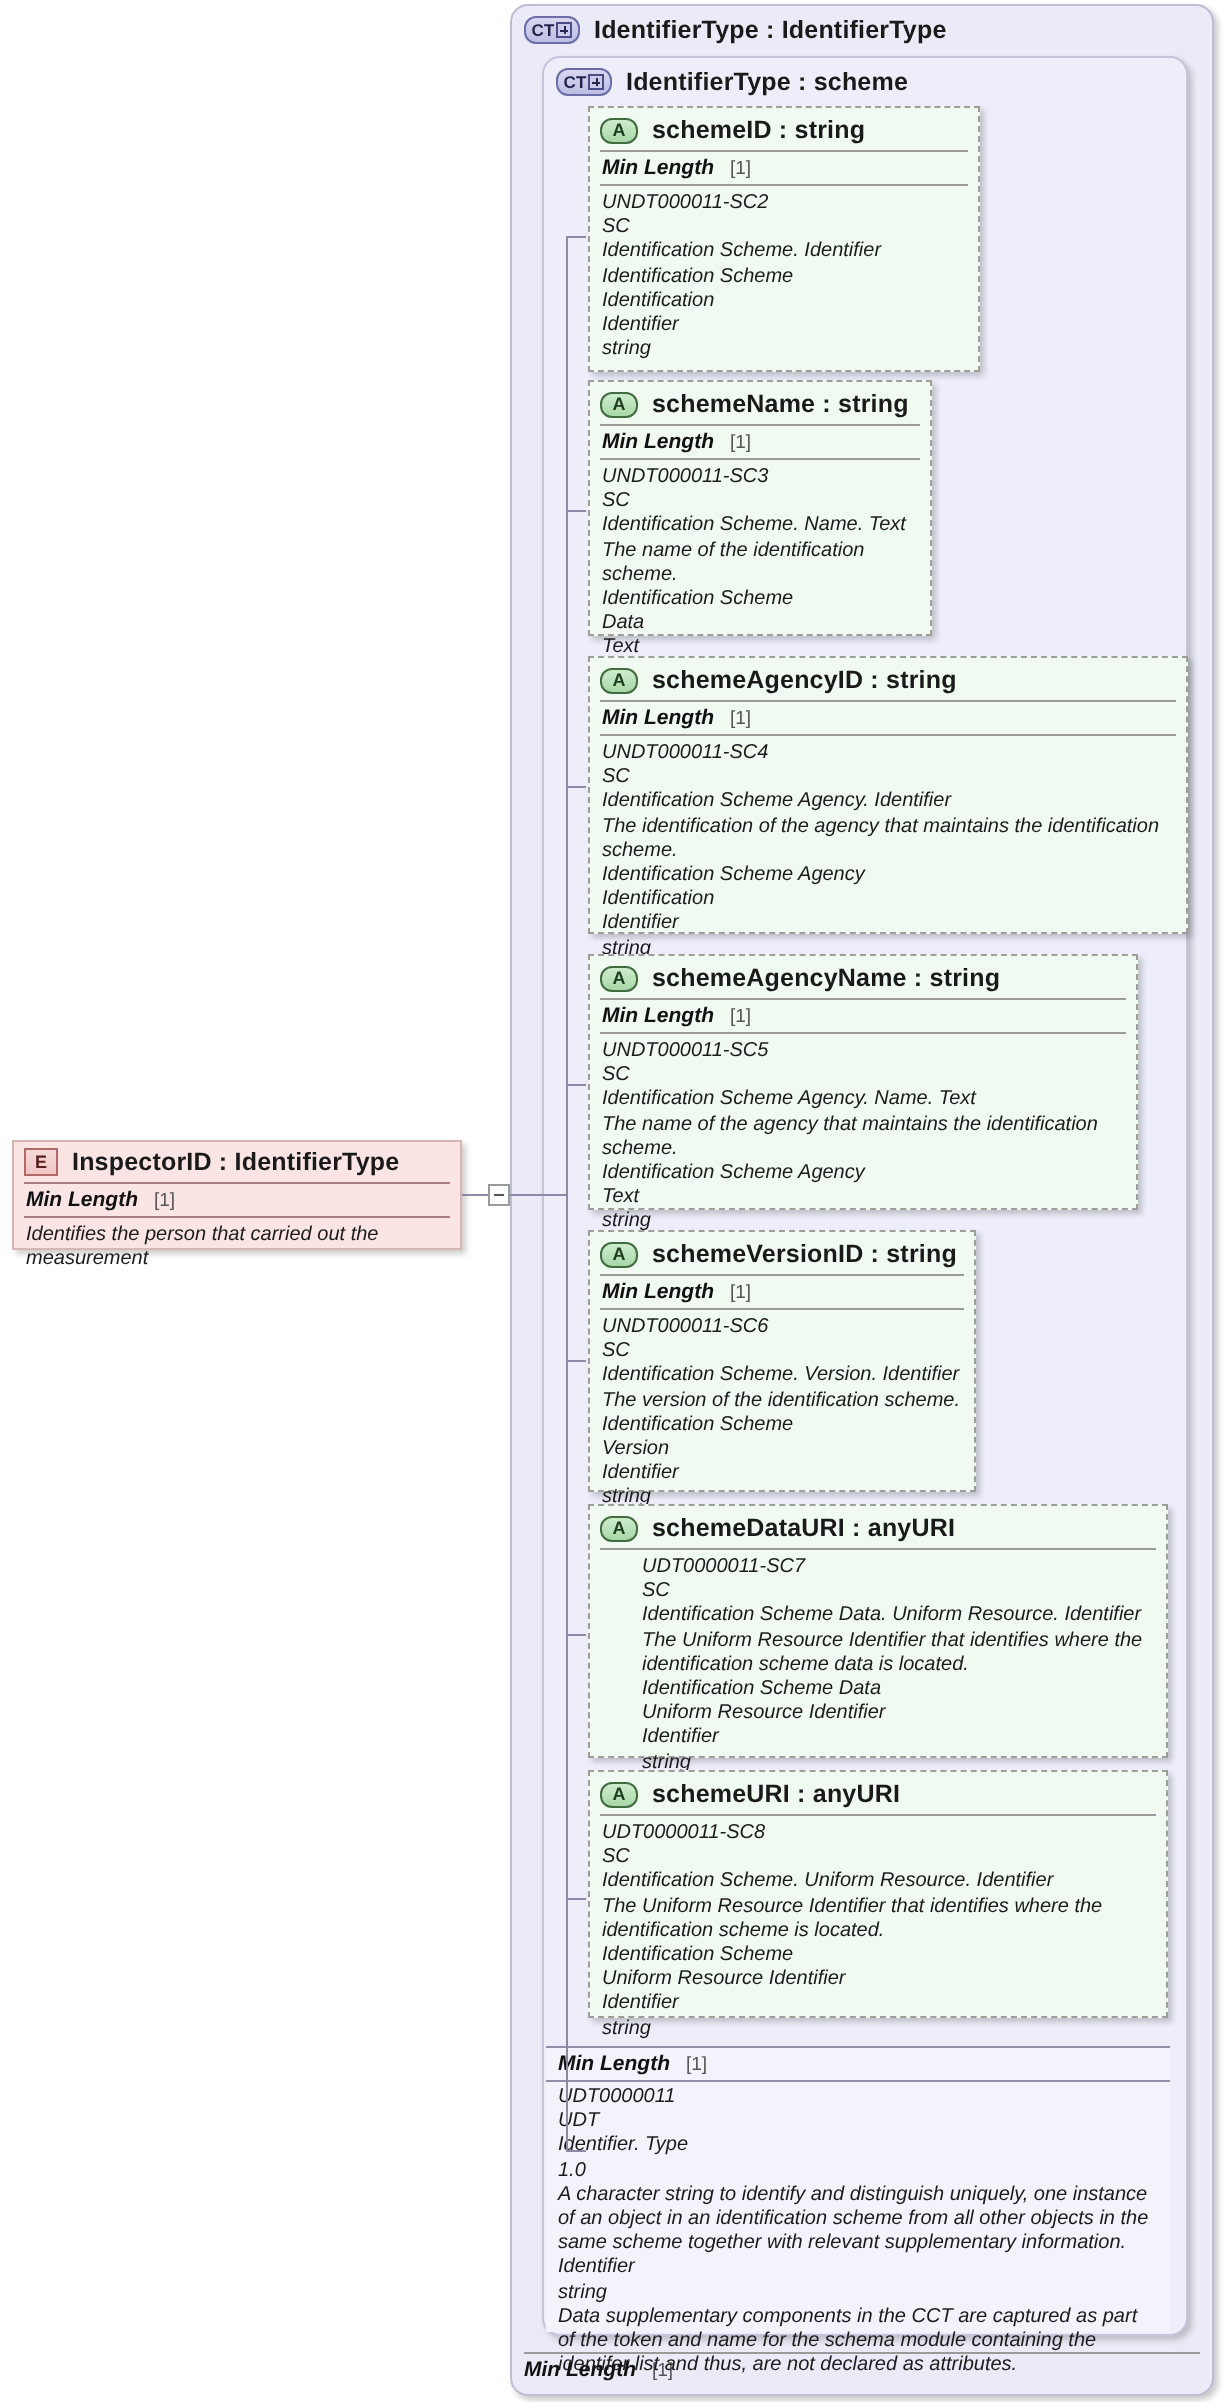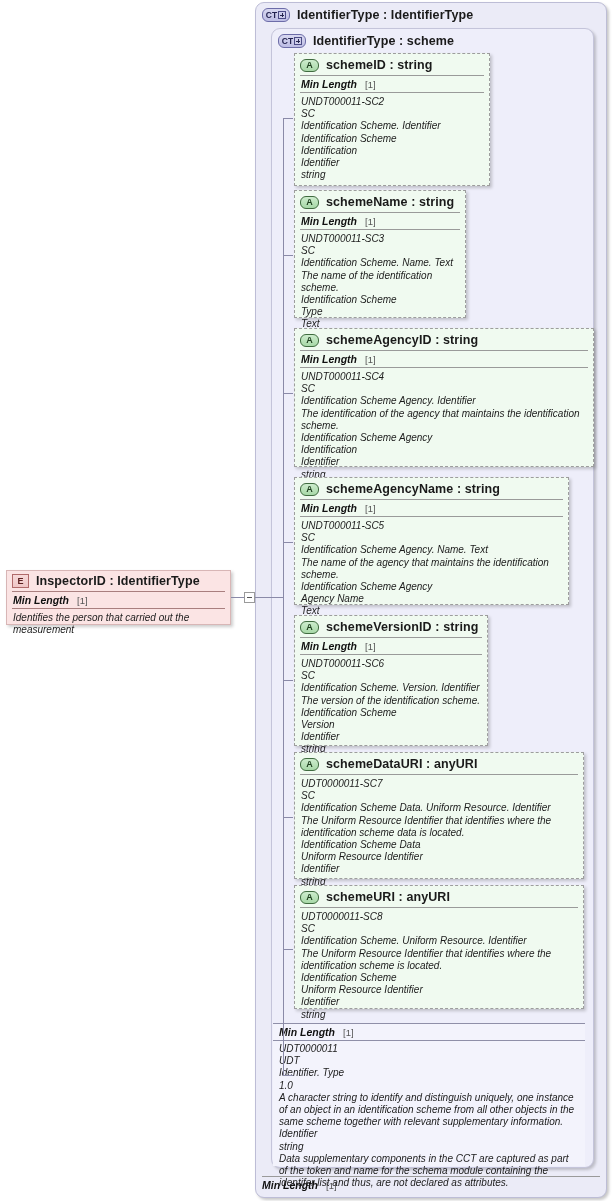--- a/index.html
+++ b/index.html
@@ -273,21 +273,21 @@
       </div>
       <div class="row-sep" style="margin: 0px 5px;"></div>
       <div class="minlen"><b>Min Length</b><span class="card">[1]</span></div>
       <div class="row-sep" style="margin: 0px 5px;"></div>
       <div class="annot" style="padding-top: 3px;">
         <div>UNDT000011-SC3</div>
         <div>SC</div>
         <div>Identification Scheme. Name. Text</div>
         <div>The name of the identification scheme.</div>
         <div>Identification Scheme</div>
-        <div>Type</div>
+        <div>Data</div>
         <div>Text</div>
         <div>string</div>
       </div>
     </div>
 
   <div class="box attr" style="left:294px; top:328px; width:300px; height:139px;">
       <div class="box-title" style="padding-top: 4px;">
         <span class="badge badge-a">
           <span>A</span>
         </span>
@@ -318,21 +318,20 @@
       </div>
       <div class="row-sep" style="margin: 0px 5px;"></div>
       <div class="minlen"><b>Min Length</b><span class="card">[1]</span></div>
       <div class="row-sep" style="margin: 0px 5px;"></div>
       <div class="annot" style="padding-top: 3px;">
         <div>UNDT000011-SC5</div>
         <div>SC</div>
         <div>Identification Scheme Agency. Name. Text</div>
         <div>The name of the agency that maintains the identification scheme.</div>
         <div>Identification Scheme Agency</div>
-        <div>Agency Name</div>
         <div>Text</div>
         <div>string</div>
       </div>
     </div>
 
   <div class="box attr" style="left:294px; top:615px; width:194px; height:131px;">
       <div class="box-title" style="padding-top: 4px;">
         <span class="badge badge-a">
           <span>A</span>
         </span>
@@ -354,21 +353,21 @@
     </div>
 
   <div class="box attr" style="left:294px; top:752px; width:290px; height:127px;">
       <div class="box-title" style="padding-top: 4px;">
         <span class="badge badge-a">
           <span>A</span>
         </span>
         <span>schemeDataURI : anyURI</span>
       </div>
       <div class="row-sep" style="margin: 0px 5px;"></div>
-      <div class="annot" style="padding-top: 3px;">
+      <div class="annot" style="padding-top: 3px; margin-left: 20px;">
         <div>UDT0000011-SC7</div>
         <div>SC</div>
         <div>Identification Scheme Data. Uniform Resource. Identifier</div>
         <div>The Uniform Resource Identifier that identifies where the identification scheme data is located.</div>
         <div>Identification Scheme Data</div>
         <div>Uniform Resource Identifier</div>
         <div>Identifier</div>
         <div>string</div>
       </div>
     </div>

